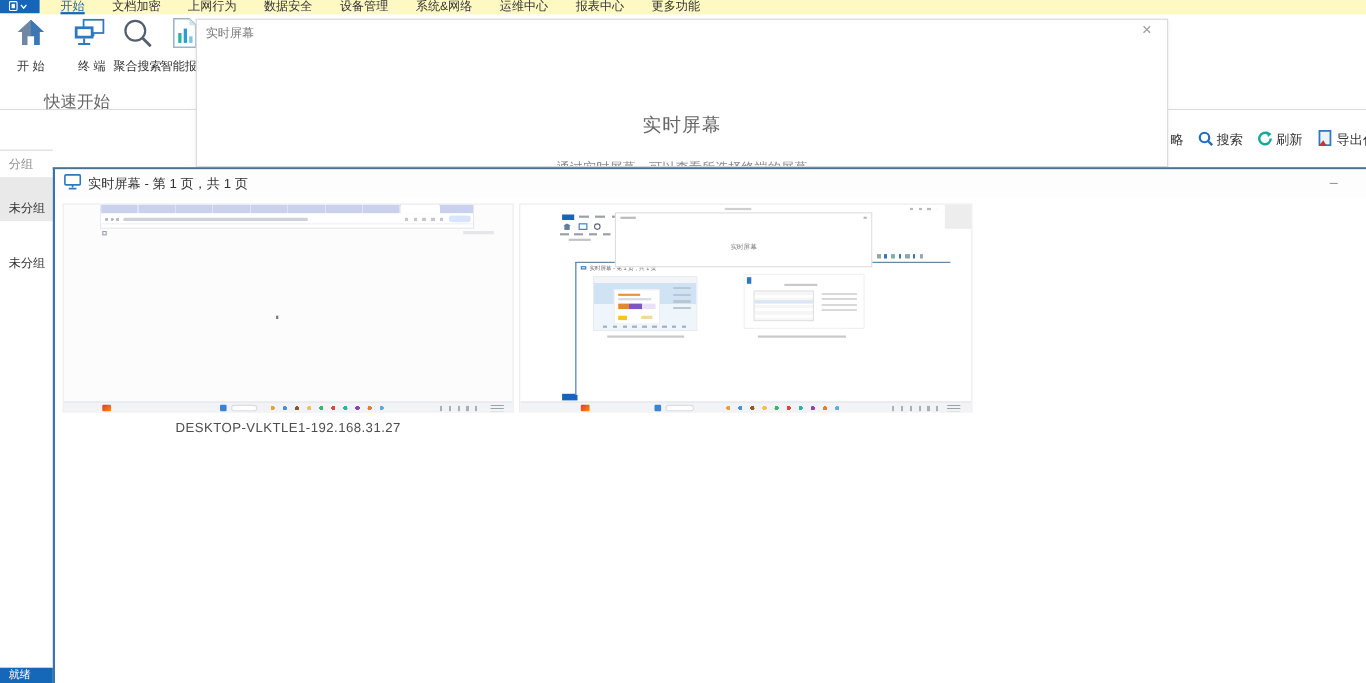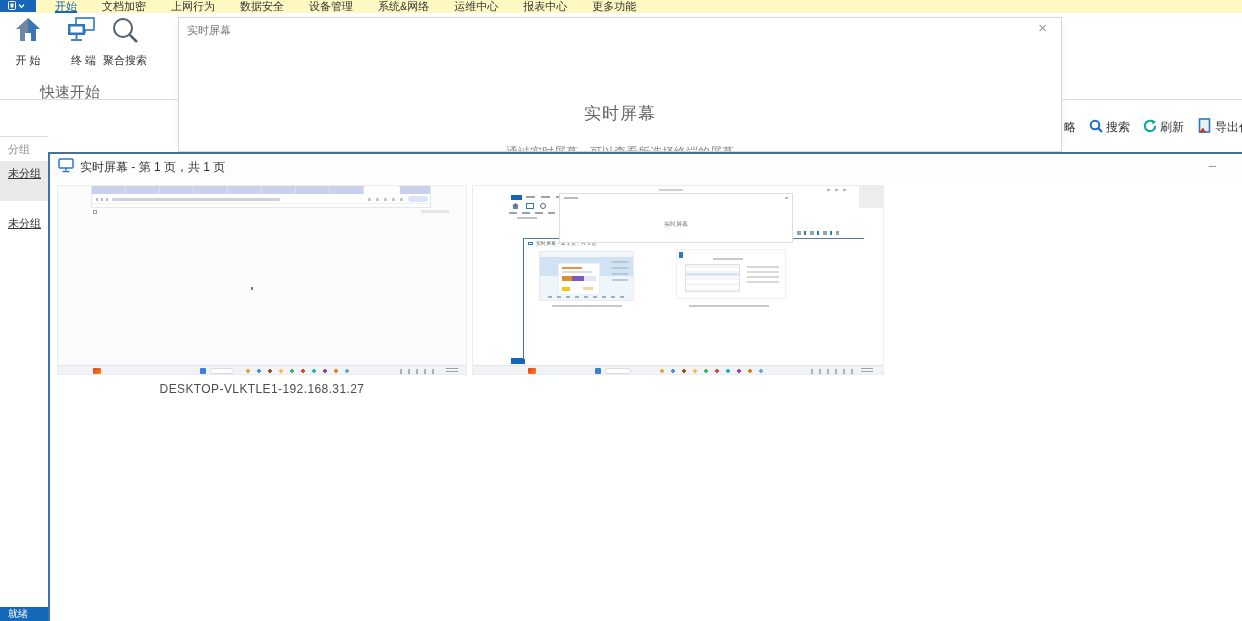--- a/index.html
+++ b/index.html
@@ -20,21 +20,21 @@
   .ribbon-btn .lbl { font-size:11px; color:#333; white-space:nowrap; }
   #group-label { position:absolute; left:40px; top:70px; width:160px; text-align:left; font-size:15px; color:#666; }
 
   
   #toolbar-row { position:absolute; left:1064px; top:118px; display:flex; align-items:center; gap:13px; font-size:12px; color:#333; z-index:1; }
   .tb-action { display:flex; align-items:center; gap:3px; cursor:pointer; white-space:nowrap; }
 
   
   #sidebar { position:absolute; left:0; top:136px; width:48px; height:460px; background:#fff; border-top:1px solid #d9d9d9; z-index:2; }
   #sidebar-header { font-size:11px; color:#8f8f8f; padding:5px 0 4px 8px; }
-  .side-item { font-size:11px; color:#333; padding:5px 0 0 8px; cursor:pointer;text-decoration:underline; }
+  .side-item { font-size:11px; color:#333; padding:21px 0 0 8px; cursor:pointer; }
   .side-item.selected { background:#e9e9e9; height:40px; }
   .side-item.plain { margin-top:10px; height:20px; }
 
   
   #dialog { position:absolute; left:178px; top:17px; width:884px; height:135px; background:#fff;
     border:1px solid #d8d8d8; box-shadow:0 2px 6px rgba(0,0,0,0.06); overflow:hidden; z-index:5; }
   #dialog-caption { position:absolute; left:8px; top:5px; font-size:11px; color:#777; }
   #dialog-close { position:absolute; right:14px; top:2px; font-size:15px; color:#999; cursor:pointer; line-height:16px; }
   #dialog-title { position:absolute; left:0; top:84px; width:100%; text-align:center; font-size:17px; color:#666; letter-spacing:1px; }
   #dialog-subtitle { position:absolute; left:0; top:126px; width:100%; text-align:center; font-size:12px; color:#8a8a8a; }
@@ -190,20 +190,32 @@
   </div>
   <div class="ribbon-btn" style="left:97px;width:56px;">
     <span>
       <svg width="30" height="29" viewBox="0 0 30 29">
         <circle cx="13" cy="12" r="9" fill="none" stroke="#525f6e" stroke-width="2"></circle>
         <line x1="19.8" y1="18.8" x2="27" y2="26" stroke="#525f6e" stroke-width="2.6"></line>
       </svg>
     </span>
     <span class="lbl">聚合搜索</span>
   </div>
+  <div class="ribbon-btn" style="left:146px;width:60px;align-items:flex-start;">
+    <span style="margin-left:10px;">
+      <svg width="24" height="28" viewBox="0 0 24 28">
+        <path d="M2 1 H16 L22 7 V27 H2 Z" fill="#fff" stroke="#9db4c6" stroke-width="1.4"></path>
+        <path d="M16 1 L22 7 H16 Z" fill="#d7e4ee"></path>
+        <rect x="6" y="14" width="3" height="9" fill="#2bb3a3"></rect>
+        <rect x="11" y="10" width="3" height="13" fill="#2e9bd6"></rect>
+        <rect x="16" y="17" width="3" height="6" fill="#7fc4e8"></rect>
+      </svg>
+    </span>
+    <span class="lbl">智能报</span>
+  </div>
   <div id="group-label">快速开始</div>
 </div>
 
 <div id="toolbar-row">
   <span class="tb-action">略</span>
   <span class="tb-action">
     <span>
       <svg width="14" height="14" viewBox="0 0 14 14">
           <circle cx="6" cy="6" r="4.3" fill="none" stroke="#1e6bbf" stroke-width="2"></circle>
           <line x1="9.4" y1="9.4" x2="13" y2="13" stroke="#1e6bbf" stroke-width="2.2"></line>

